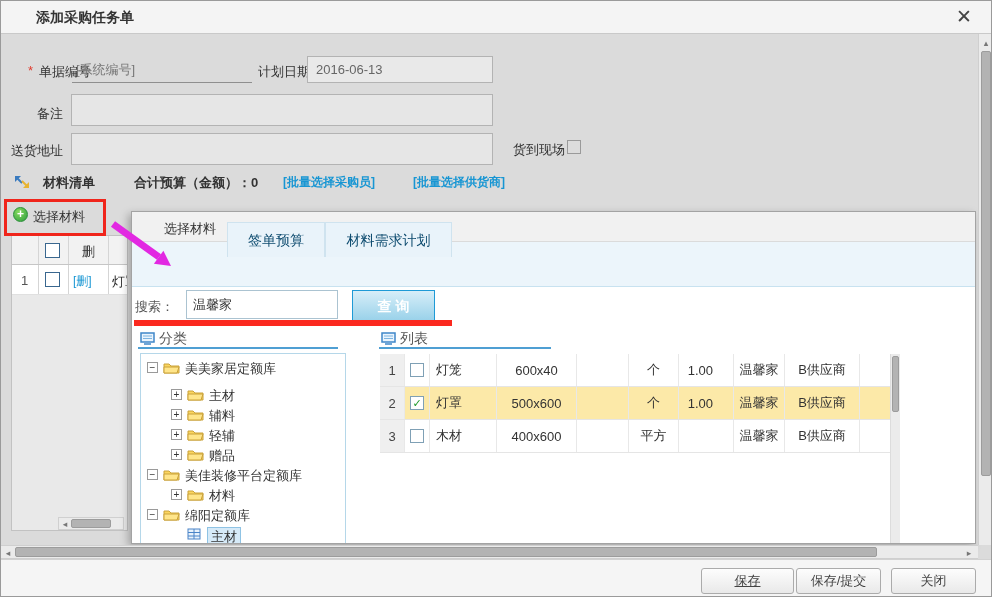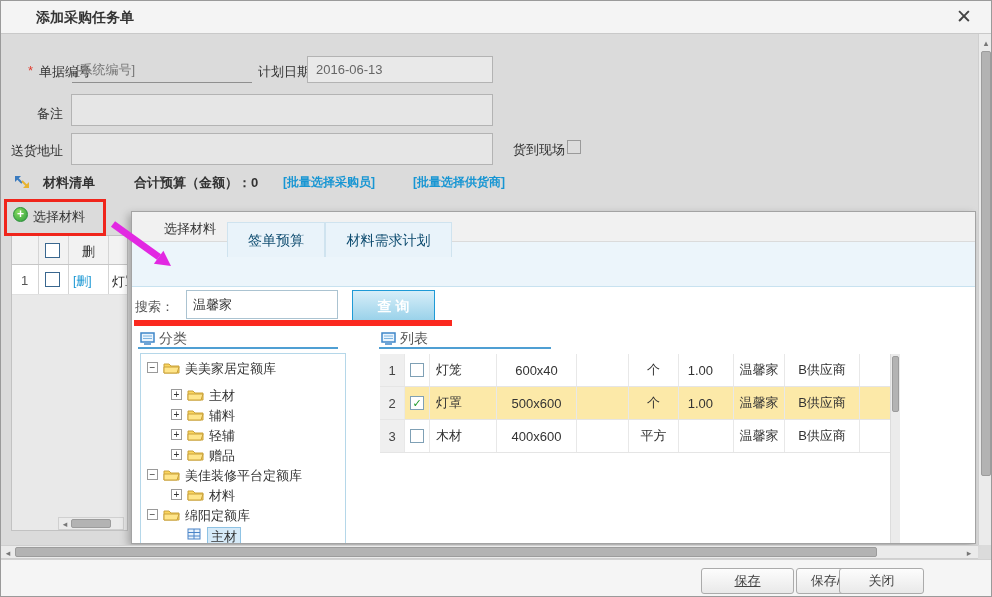--- a/index.html
+++ b/index.html
@@ -336,21 +336,21 @@
   </div>
 
   <div class="abs sb-track" style="left:977px;top:33px;width:15px;height:511px;border-left:1px solid #cfcfcf;">
     <span class="abs sb-arrow" style="left:2px;top:3px;width:10px;">▴</span>
     <div class="abs sb-thumb" style="left:2px;top:17px;width:10px;height:425px;"></div>
   </div>
 
   <div class="abs footer">
     <div class="abs btn" style="left:700px;top:8px;width:93px;height:26px;text-decoration:underline;">保存</div>
     <div class="abs btn" style="left:795px;top:8px;width:85px;height:26px;">保存/提交</div>
-    <div class="abs btn" style="left:838px;top:8px;width:85px;height:26px;">关闭</div>
+    <div class="abs btn" style="left:890px;top:8px;width:85px;height:26px;">关闭</div>
   </div>
 
   <svg class="abs" style="left:0;top:0;z-index:60;pointer-events:none;" width="992" height="597" viewBox="0 0 992 597">
     <rect x="4.5" y="199.5" width="99" height="34" fill="none" stroke="#f0251b" stroke-width="3"></rect>
     <rect x="133" y="319" width="318" height="6" fill="#fb291f"></rect>
     <line x1="112" y1="223" x2="158" y2="256" stroke="#e228e2" stroke-width="7"></line>
     <polygon points="170,265 152.9,262.8 162.4,249.8" fill="#e228e2"></polygon>
   </svg>
 
 </div>

